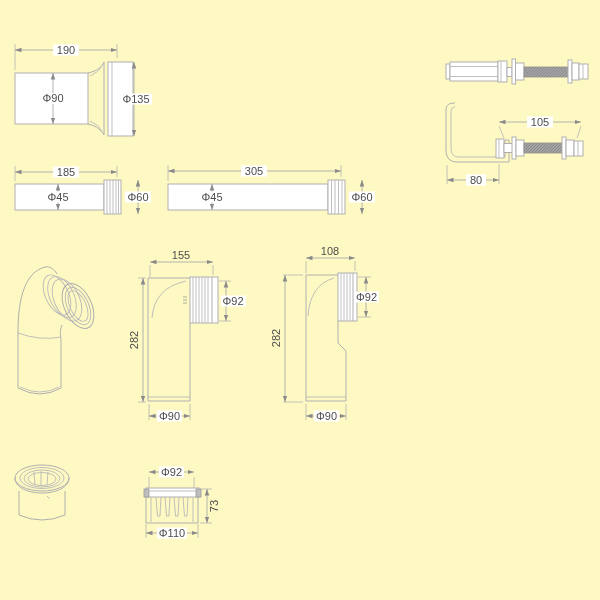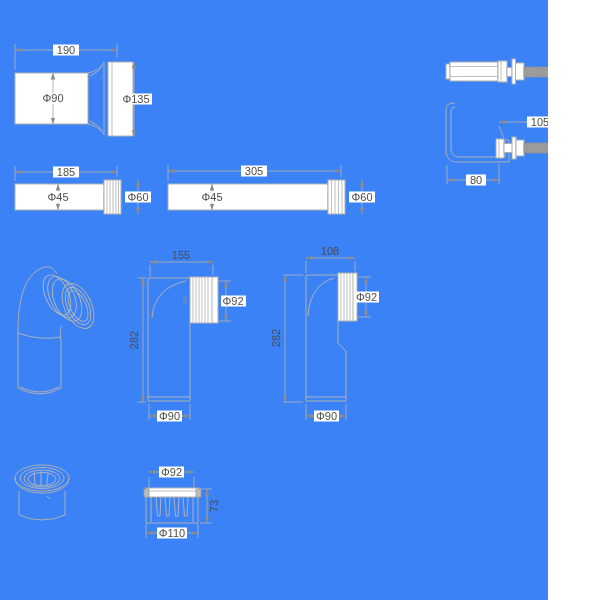--- a/index.html
+++ b/index.html
@@ -1,16 +1,16 @@
 <!DOCTYPE html>
 <html><head>
 <meta charset="utf-8">
 <style>
   html,body{margin:0;padding:0;background:#fff;}
-  .canvas{position:relative;width:548px;height:600px;background:#3b82f6;overflow:hidden;
+  .canvas{position:relative;width:600px;height:600px;background:#fef9c3;overflow:hidden;
           font-family:"Liberation Sans", sans-serif;}
   svg{position:absolute;left:0;top:0;}
   svg text{font-family:"Liberation Sans", sans-serif;font-size:11px;fill:#4c4c4c;}
   .ol{stroke:#afafaf;fill:none;stroke-width:1;}
   .ol2{stroke:#b8b8b8;fill:none;stroke-width:0.9;}
   .dim{stroke:#ababab;fill:none;stroke-width:0.9;}
   .ext{stroke:#b5b5b5;fill:none;stroke-width:0.8;}
   .wbg{fill:#ffffff;stroke:none;}
   .part{fill:#ffffff;stroke:#afafaf;stroke-width:1;}
   .thr{fill:url(#threadP);stroke:#8f8f8f;stroke-width:0.8;}

